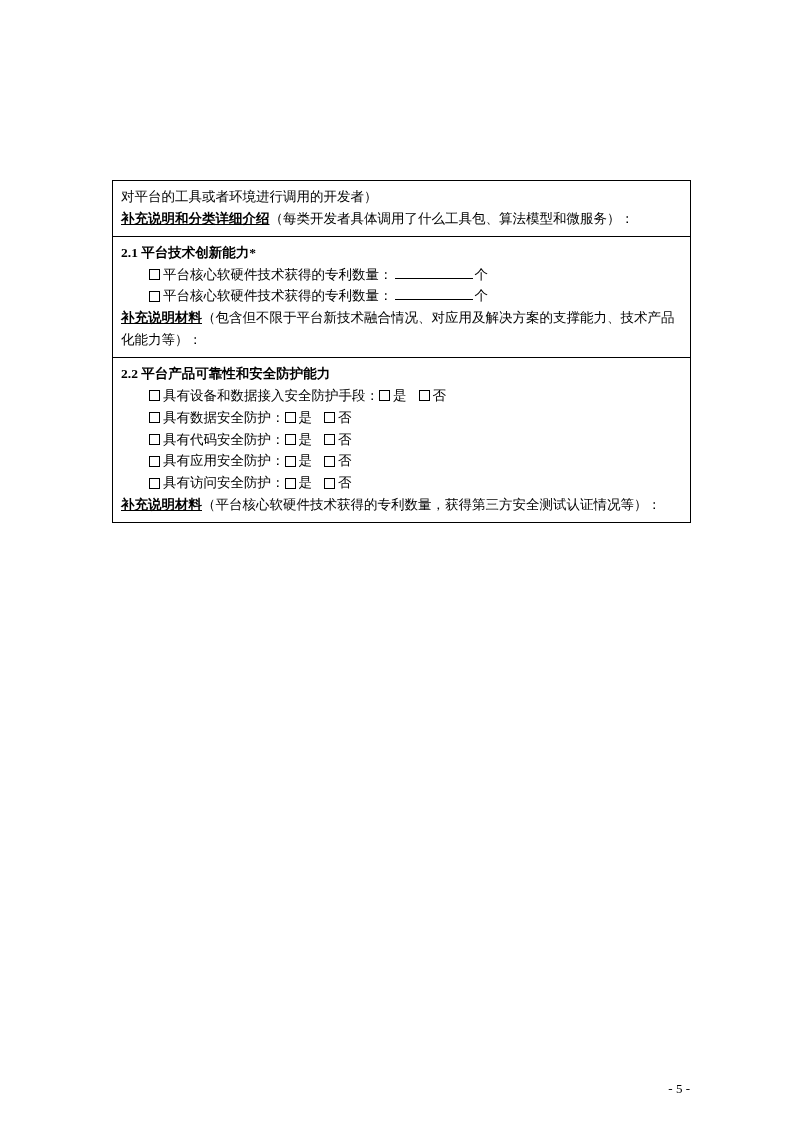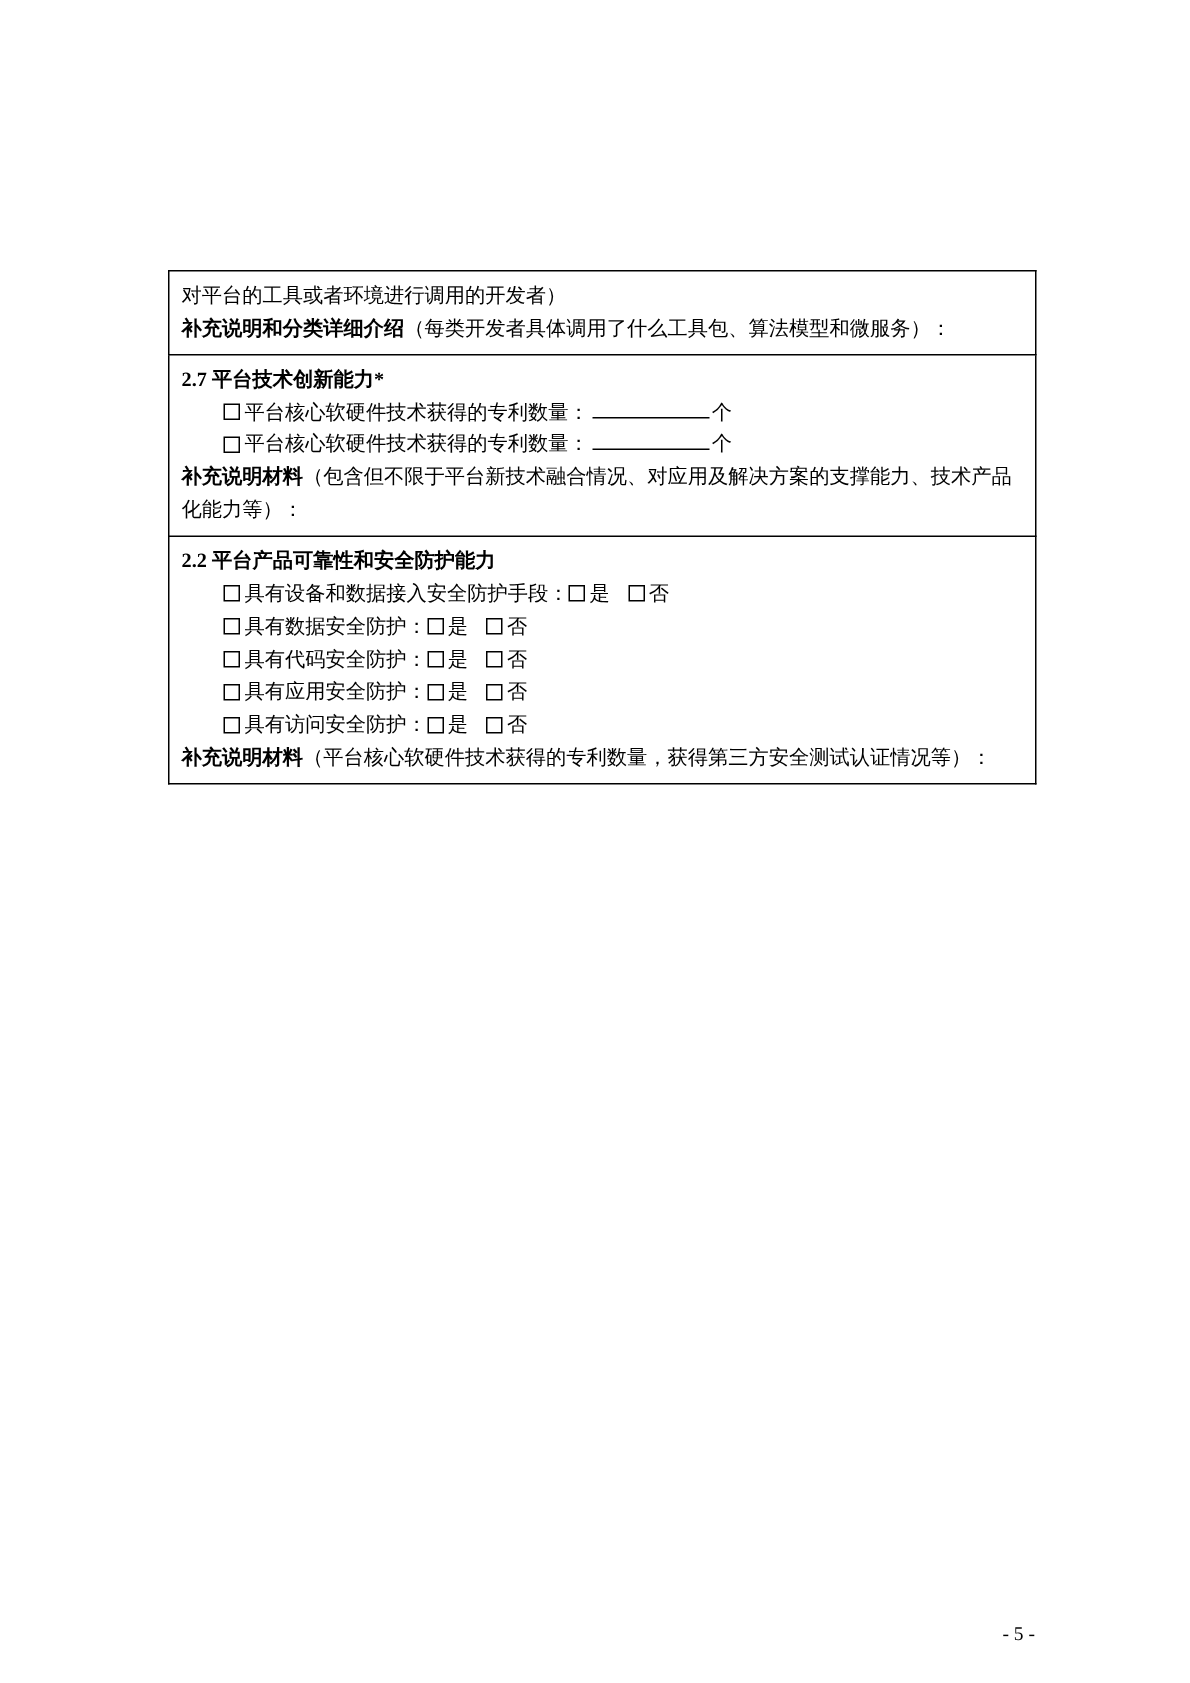--- a/index.html
+++ b/index.html
@@ -36,20 +36,21 @@
     vertical-align: top;
     font-size: 13.5px;
     line-height: 1.62;
   }
   .line {
     display: block;
     white-space: normal;
   }
   .bold {
     font-weight: bold;
+    text-decoration: underline;
   }
   .section-head {
     font-weight: bold;
     font-size: 13.5px;
   }
   .section-head .num {
     margin-right: 10px;
   }
   .sub-head {
     font-weight: bold;
@@ -118,21 +119,21 @@
         <td>
           <span class="line">对平台的工具或者环境进行调用的开发者）</span>
           <span class="line"><span class="bold">补充说明和分类详细介绍</span><span>（每类开发者具体调用了什么工具包、算法模型和微服务）：</span></span>
           <span class="spacer-sm"></span>
         </td>
       </tr>
 
 
       <tr>
         <td>
-          <span class="sub-head">2.7 平台技术创新能力*</span>
+          <span class="sub-head">2.1 平台技术创新能力*</span>
 
           <span class="row-item">
             <span class="checkbox"></span><span>平台核心软硬件技术获得的专利数量：</span><span class="blank-line"></span><span>个</span>
           </span>
 
           <span class="row-item">
             <span class="checkbox"></span><span>平台核心软硬件技术获得的专利数量：</span><span class="blank-line"></span><span>个</span>
           </span>
 
           <span class="line"><span class="bold">补充说明材料</span><span>（包含但不限于平台新技术融合情况、对应用及解决方案的支撑能力、技术产品化能力等）：</span></span>

